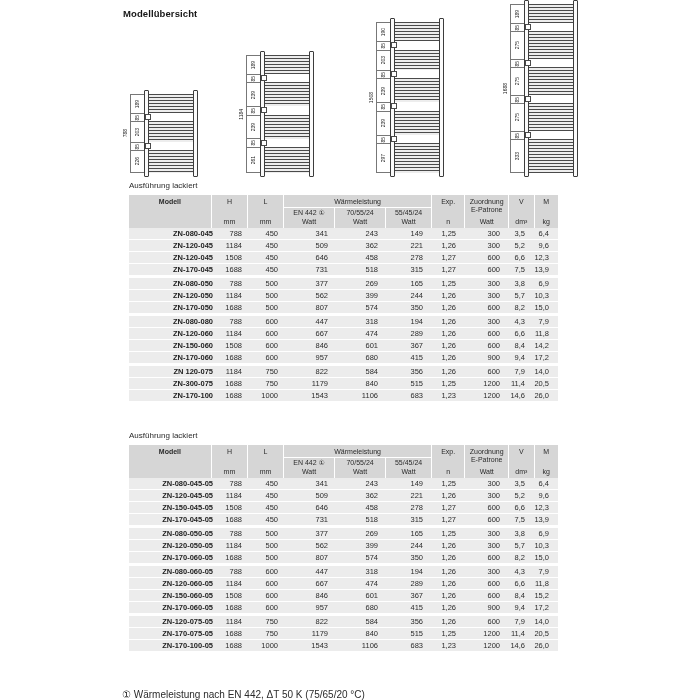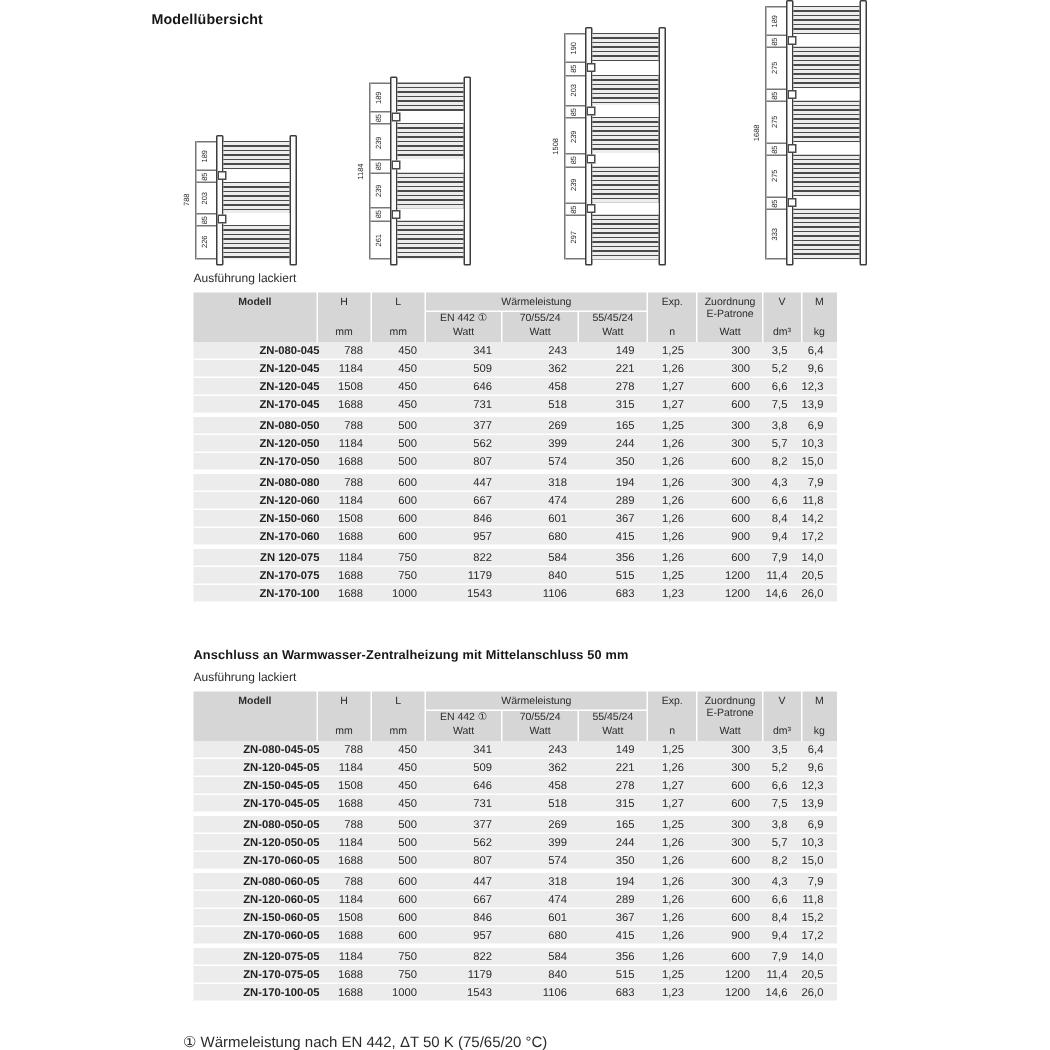--- a/index.html
+++ b/index.html
@@ -1,20 +1,20 @@
 <!DOCTYPE html>
 <html><head>
 <meta charset="utf-8">
 <style>
   *{box-sizing:border-box;margin:0;padding:0}
   html,body{width:700px;height:700px}
   body{font-family:"Liberation Sans",sans-serif;background:#fff;color:#333}
   .page{position:relative;width:700px;height:700px;background:#fff;overflow:hidden}
 
-  .title{position:absolute;left:101px;top:8px;font-size:9.5px;font-weight:bold;color:#161616;letter-spacing:.1px}
+  .title{position:absolute;left:123px;top:8px;font-size:9.5px;font-weight:bold;color:#161616;letter-spacing:.1px}
 
   
   .drawings{position:absolute;left:0;top:0;width:700px;height:178px}
   .drawing{position:absolute;bottom:5px;display:flex;align-items:flex-end}
   .vtext{writing-mode:vertical-rl;transform:rotate(180deg);font-size:5px;line-height:1;color:#222;white-space:nowrap}
   .dim-total{width:11px;display:flex;align-items:center;justify-content:center;border-right:1px solid #777}
   .dim-chain{width:13px;display:flex;flex-direction:column}
   .chain-seg{position:relative;border-top:1px solid #777;display:flex;align-items:center;justify-content:center;overflow:hidden}
   .chain-seg:last-child{border-bottom:1px solid #777}
   .radiator{display:flex;align-items:stretch;margin-bottom:-4px;padding:0}
@@ -451,21 +451,21 @@
             <div class="tcell c2 num">750</div>
             <div class="tcell c3 num">822</div>
             <div class="tcell c4 num">584</div>
             <div class="tcell c5 num">356</div>
             <div class="tcell c6 num">1,26</div>
             <div class="tcell c7 num">600</div>
             <div class="tcell c8 num">7,9</div>
             <div class="tcell c9 num">14,0</div>
           </div>
           <div class="trow">
-            <div class="tcell c0 model">ZN-170-075</div>
+            <div class="tcell c0 model">ZN-300-075</div>
             <div class="tcell c1 num">1688</div>
             <div class="tcell c2 num">750</div>
             <div class="tcell c3 num">1179</div>
             <div class="tcell c4 num">840</div>
             <div class="tcell c5 num">515</div>
             <div class="tcell c6 num">1,25</div>
             <div class="tcell c7 num">1200</div>
             <div class="tcell c8 num">11,4</div>
             <div class="tcell c9 num">20,5</div>
           </div>
@@ -479,21 +479,20 @@
             <div class="tcell c6 num">1,23</div>
             <div class="tcell c7 num">1200</div>
             <div class="tcell c8 num">14,6</div>
             <div class="tcell c9 num">26,0</div>
           </div>
         </div>
     </div>
   </div>
 
   <div class="section sec2">
-    <div class="sec-heading">Anschluss an Warmwasser-Zentralheizung mit Mittelanschluss 50 mm</div>
     <div class="sec-sub">Ausführung lackiert</div>
     <div class="spec-table">
       <div class="thead">
         <div class="th c0">
             <span class="lbl bold">Modell</span>
             <span class="unit"></span>
           </div>
         <div class="th c1">
             <span class="lbl">H</span>
             <span class="unit">mm</span>

